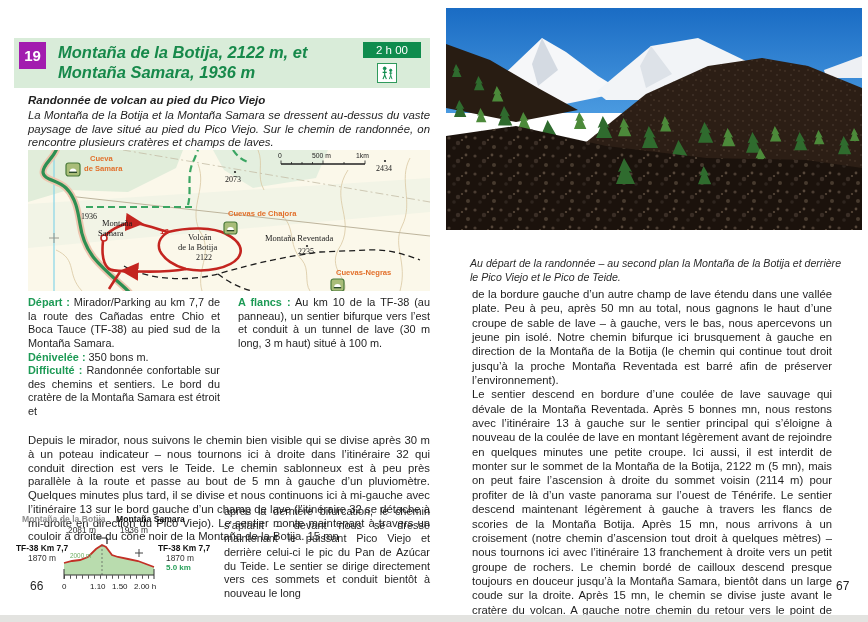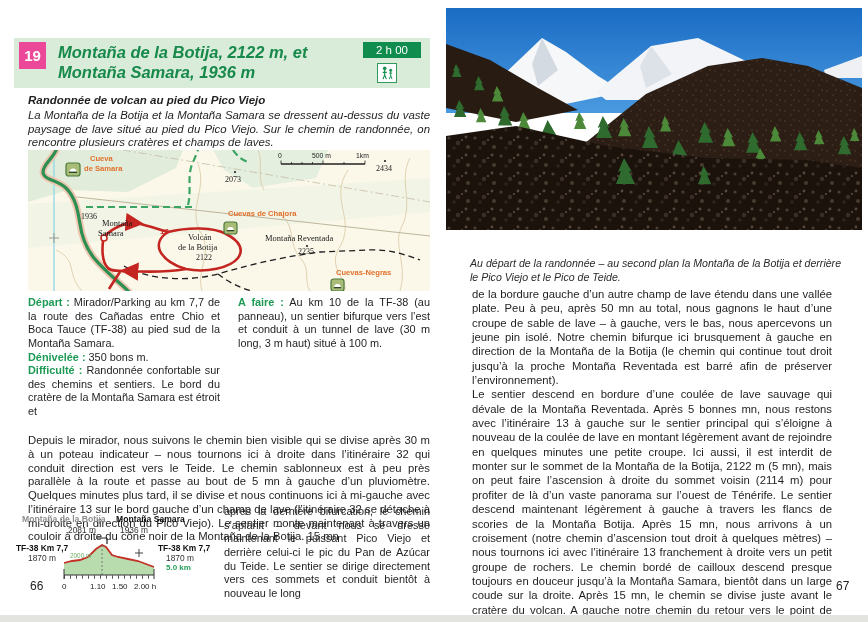--- a/index.html
+++ b/index.html
@@ -1,21 +1,21 @@
 <!DOCTYPE html>
 <html><head>
 <meta charset="utf-8">
 <style>
   html,body{margin:0;padding:0;}
   body{width:868px;height:622px;background:#ffffff;font-family:"Liberation Sans",sans-serif;color:#1f1f1f;position:relative;overflow:hidden;}
   #stage{position:absolute;inset:0;}
 
   
   .header-band{position:absolute;left:14px;top:38px;width:416px;height:50px;background:#d9ecd9;}
-  .route-num{position:absolute;left:5px;top:4px;width:27px;height:27px;background:#ec4899;color:#fff;
+  .route-num{position:absolute;left:5px;top:4px;width:27px;height:27px;background:#a21caf;color:#fff;
              font-weight:bold;font-size:15px;display:flex;align-items:center;justify-content:center;}
   .hdr-title{position:absolute;left:44px;top:4px;color:#17894b;font-weight:bold;font-style:italic;
              font-size:16.5px;line-height:1.22;white-space:nowrap;}
   .duration-box{position:absolute;right:9px;top:4px;background:#0f8c4e;color:#fff;font-weight:normal;
                 font-size:11.5px;padding:2px 13px;}
   .hiker-box{position:absolute;right:33px;top:25px;width:18px;height:18px;background:#fff;border:1px solid #2f9a5c;
              display:flex;align-items:center;justify-content:center;}
   .subtitle{position:absolute;left:28px;top:94px;width:402px;font-weight:bold;font-style:italic;font-size:11.5px;}
   .intro{position:absolute;left:28px;top:109px;width:402px;font-style:italic;font-size:11.4px;line-height:1.2;text-align:justify;}
   .map-wrap{position:absolute;left:28px;top:150px;width:402px;height:141px;}
@@ -191,21 +191,21 @@
     </svg>
   </div>
 
   <div class="info-cols">
     <div class="info-col">
       <p><span class="lbl">Départ :</span> <span>Mirador/Parking au km 7,7 de la route des Cañadas entre Chio et Boca Tauce (TF-38) au pied sud de la Montaña Samara.</span></p>
       <p><span class="lbl">Dénivelée :</span> <span>350 bons m.</span></p>
       <p><span class="lbl">Difficulté :</span> <span>Randonnée confortable sur des chemins et sentiers. Le bord du cratère de la Montaña Samara est étroit et</span></p>
     </div>
     <div class="info-col">
-      <p><span class="lbl">A faire :</span> <span>Au km 10 de la TF-38 (au panneau), un sentier bifurque vers l’est et conduit à un tunnel de lave (30 m long, 3 m haut) situé à 100 m.</span></p>
+      <p><span class="lbl">A flancs :</span> <span>Au km 10 de la TF-38 (au panneau), un sentier bifurque vers l’est et conduit à un tunnel de lave (30 m long, 3 m haut) situé à 100 m.</span></p>
     </div>
   </div>
 
   <div class="body1">Depuis le mirador, nous suivons le chemin bien visible qui se divise après 30 m à un poteau indicateur – nous tournons ici à droite dans l’itinéraire 32 qui conduit direction est vers le Teide. Le chemin sablonneux est à peu près parallèle à la route et passe au bout de 5 mn à gauche d’un pluviomètre. Quelques minutes plus tard, il se divise et nous continuons ici à mi-gauche avec l’itinéraire 13 sur le bord gauche d’un champ de lave (l’itinéraire 32 se détache à mi-droite en direction du Pico Viejo). Le sentier monte maintenant à travers un couloir à droite du cône noir de la Montaña de la Botija. 15 mn</div>
 
   <div class="profile-wrap">
     <svg width="202" height="86" viewBox="0 0 202 86">
       <text class="p-gname" x="6" y="11">Montaña de la Botija</text>
       <text class="p-elev" x="52" y="22">2081 m</text>
       <text class="p-bname" x="100" y="11">Montaña Samara</text>

